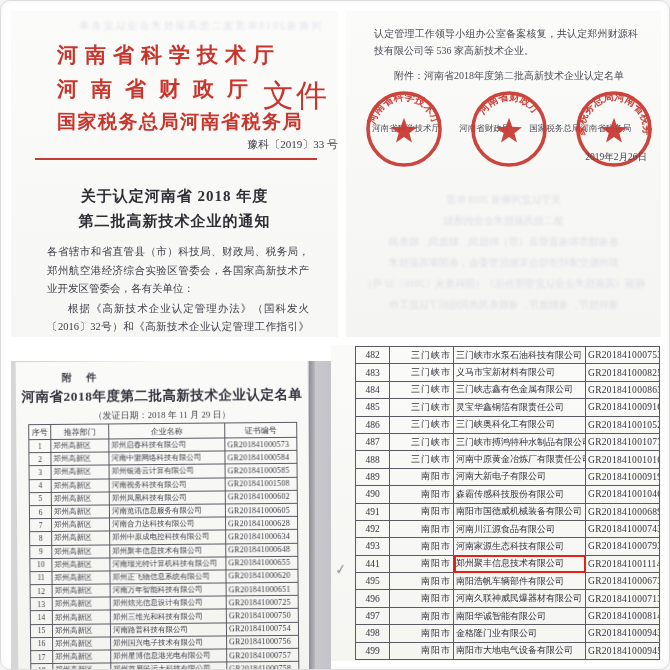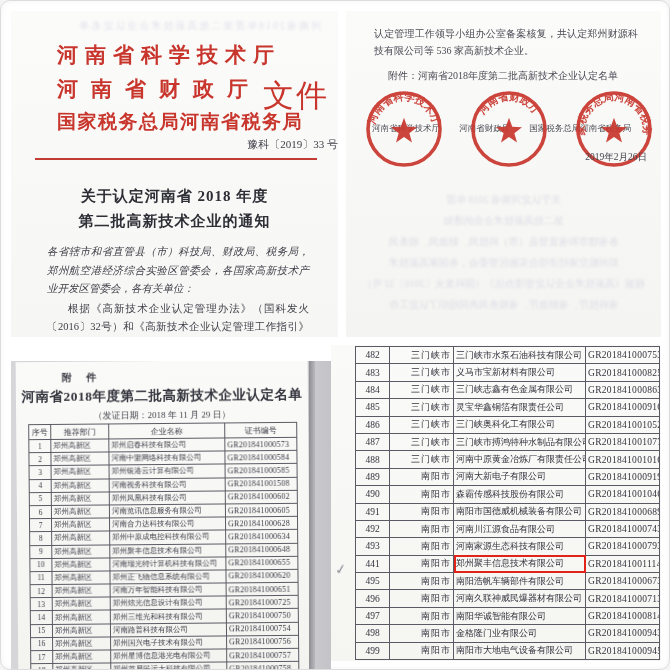--- a/index.html
+++ b/index.html
@@ -24,27 +24,27 @@
   .docnum{position:absolute;top:126px;left:0;width:327px;text-align:right;
       font-size:11px;color:#3c3c46;filter:blur(.3px);}
   .redline{position:absolute;top:147px;left:24px;width:282px;height:2px;
       background:#c23c33;}
   .ntitle{position:absolute;left:0;width:327px;text-align:center;color:#2e2e36;
       font-weight:bold;font-size:15px;letter-spacing:1px;filter:blur(.25px);}
   .ntitle.t1{top:176px;} .ntitle.t2{top:201px;}
   .nbody{position:absolute;top:232px;left:36px;width:262px;font-size:10.5px;
       line-height:18.5px;color:#3e3e48;text-align:justify;filter:blur(.35px);}
   .nbody p{margin:0 0 1px 0;text-indent:2em;}
-  .nbody p:first-child{text-indent:0;font-style:italic;}
+  .nbody p:first-child{text-indent:0;}
   
   .q2{left:345px;top:10px;width:315px;height:326px;
       background:linear-gradient(180deg,#fbfbfa 0%,#f7f7f5 55%,#f4f4f2 100%);}
   .q2 .para{position:absolute;top:14px;left:28px;width:264px;font-size:10px;
       line-height:17px;color:#4a4a54;text-align:justify;filter:blur(.4px);}
-  .q2 .attach{position:absolute;top:58px;left:42px;width:260px;font-size:10px;
+  .q2 .attach{position:absolute;top:58px;left:48px;width:260px;font-size:10px;
       color:#4a4a54;filter:blur(.4px);white-space:nowrap;}
   .sigline{position:absolute;top:112px;left:26px;width:282px;font-size:8.5px;
       color:#474752;white-space:nowrap;filter:blur(.4px);z-index:1;}
   .seals{position:absolute;top:78px;left:18px;width:290px;display:flex;
       justify-content:space-between;z-index:2;}
   .seal{width:80px;height:80px;opacity:.92;mix-blend-mode:multiply;}
   .sigdate{position:absolute;top:140px;right:14px;font-size:9.5px;color:#45454f;
       filter:blur(.35px);z-index:3;}
   .q2 .ghost-block{position:absolute;top:178px;left:10px;width:295px;
       text-align:center;font-size:10px;line-height:21px;}

